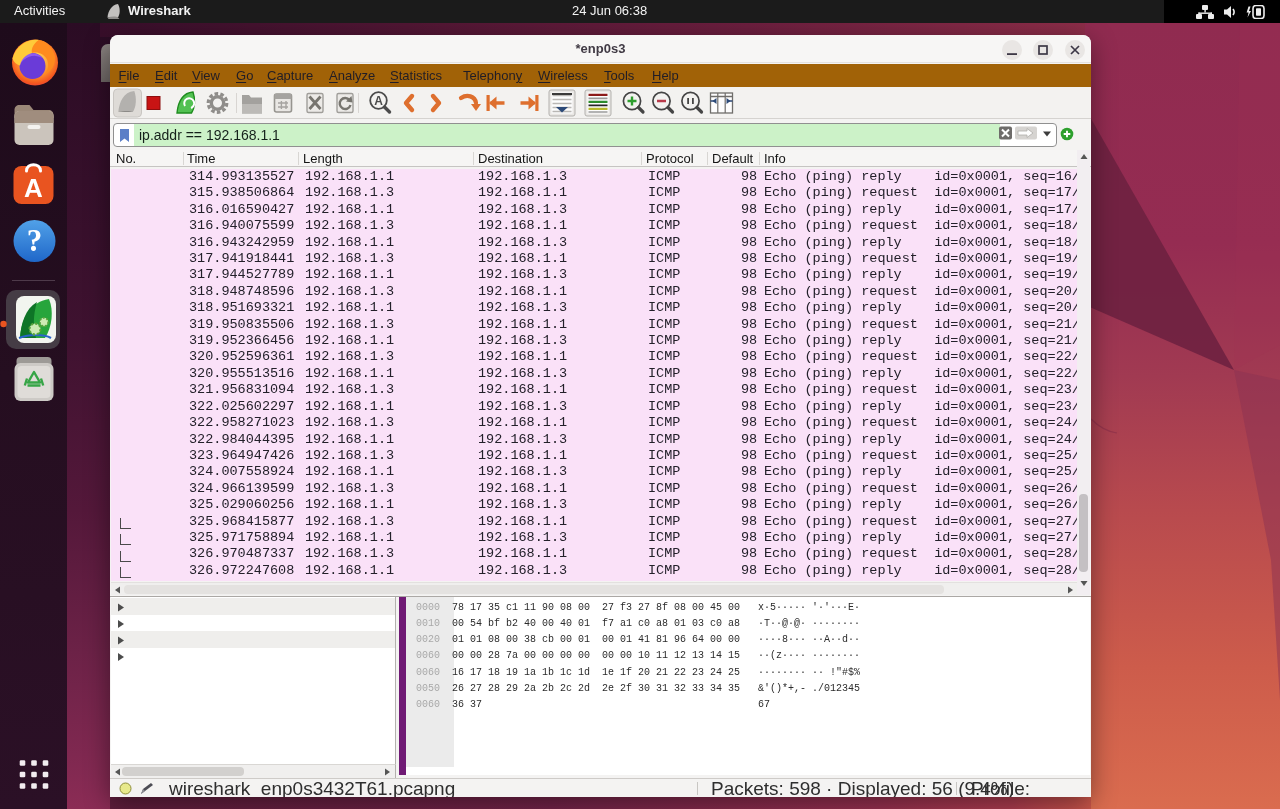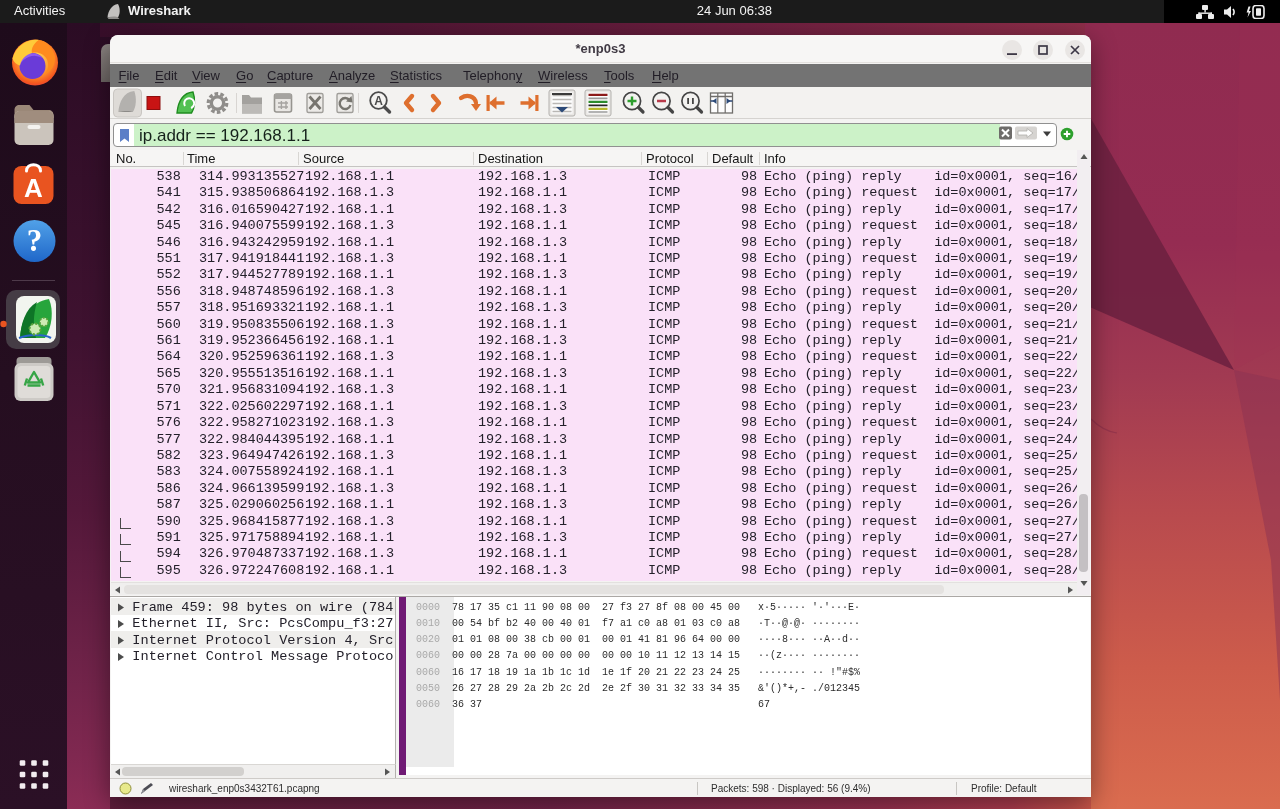--- a/index.html
+++ b/index.html
@@ -5,42 +5,42 @@
 *{margin:0;padding:0;box-sizing:border-box}
 html,body{width:1280px;height:809px;overflow:hidden;background:#000;font-family:"Liberation Sans",sans-serif}
 .a{position:absolute}
 #topbar{left:0;top:0;width:1164px;height:23px;background:#1b1b1b;color:#f3f3f3;font-size:13px;z-index:50}
 #dock{left:0;top:23px;width:67px;height:786px;background:linear-gradient(180deg,#1e0b1b 0%,#250e20 45%,#2b1026 100%);z-index:20}
 #ghost{left:101px;top:44px;width:10px;height:38px;background:linear-gradient(180deg,#8d8583,#6e6765);border-radius:7px 0 0 0;z-index:29}
 #win{left:110px;top:35px;width:981px;height:762px;background:#f4f3f2;border-radius:8px 8px 0 0;box-shadow:0 6px 26px rgba(0,0,0,.42);z-index:30;overflow:hidden}
 #titlebar{left:0;top:0;width:981px;height:28px;background:#f7f6f5;border-bottom:1px solid #e4e1de;border-radius:8px 8px 0 0}
 #title{left:0;top:0;width:981px;height:28px;line-height:28px;text-align:center;font-weight:bold;font-size:13px;color:#403a44}
 .wbtn{top:5px;width:20px;height:20px;border-radius:50%;background:#e9e6e4}
-#menubar{left:0;top:29px;width:981px;height:23px;background:#737373;font-size:13px;color:#211d26}
+#menubar{left:0;top:29px;width:981px;height:23px;background:#a16207;font-size:13px;color:#211d26}
 .mi{top:3px;height:18px;line-height:18px}
 .mi u{text-decoration:underline;text-underline-offset:2px}
 #toolbar{left:0;top:52px;width:981px;height:32px;background:#f3f2f0;border-bottom:1px solid #d5d3d0}
 #filterrow{left:0;top:85px;width:981px;height:30px;background:#f4f3f2}
 #ffield{left:3px;top:3px;width:944px;height:24px;background:#fff;border:1px solid #909090;border-radius:4px;overflow:hidden}
 #fgreen{left:20px;top:0px;width:866px;height:24px;background:#ccf2c8}
-#ftext{left:25px;top:0;height:24px;line-height:23px;font-size:17px;color:#15211b}
+#ftext{left:25px;top:0;height:24px;line-height:23px;font-size:14px;color:#15211b}
 #header{left:0;top:115px;width:981px;height:17px;background:#f6f5f4;border-bottom:1px solid #c6c4c2;font-size:13px;color:#151515}
 .hl{top:0px;height:16px;line-height:17px}
 .hsep{top:2px;width:1px;height:13px;background:#d8d6d3}
 #rows{left:1px;top:134px;width:966px;height:412px;background:#fae1f8;overflow:hidden;font-family:"Liberation Mono",monospace;font-size:13.5px;color:#23202a}
 .col{position:absolute;top:0;white-space:pre;line-height:16.4px}
 #lscroll{left:1px;top:547px;width:966px;height:13px;background:#f0efee;border-top:1px solid #e3e1df}
 #vscroll{left:967px;top:115px;width:13px;height:445px;background:#f2eef1}
 #dtop{left:0;top:561px;width:981px;height:1px;background:#aba8a5}
 #details{left:1px;top:562px;width:285px;height:167px;background:#fff;border-right:1px solid #b3b0ad;font-family:"Liberation Mono",monospace;font-size:13.6px;color:#23202a}
 #dscroll{left:1px;top:729px;width:285px;height:14px;background:#f0efee;border-top:1px solid #d9d7d4;border-right:1px solid #b3b0ad}
 #hexpane{left:289px;top:562px;width:691px;height:178px;background:#fff;border-left:7px solid #701a75;font-family:"Liberation Mono",monospace;font-size:10px;color:#2b2b2b}
 #hexgut{left:0;top:0;width:48px;height:170px;background:#ebebeb}
 .ho{color:#a9a9a9}
-#status{left:0;top:743px;width:981px;height:19px;background:#f4f3f2;border-top:1px solid #cecbc8;font-size:10px;color:#2e2e2e}
+#status{left:0;top:743px;width:981px;height:19px;background:#f4f3f2;border-top:1px solid #cecbc8;font-size:19px;color:#2e2e2e}
 </style>
 </head>
 <body>
 
 <svg class="a" style="left:0;top:0;z-index:1" width="1280" height="809">
 <defs>
 <linearGradient id="gl" x1="0" y1="0" x2="0" y2="1">
 <stop offset="0" stop-color="#2b0c24"></stop>
         <stop offset="0.4" stop-color="#3f1230"></stop>
         <stop offset="0.62" stop-color="#54183a"></stop>
@@ -80,21 +80,21 @@
 <rect x="110" y="796" width="981" height="13" fill="url(#gb)"></rect>
 </svg>
 
 <div class="a" id="topbar">
 <div class="a" style="left:14px;top:3px">Activities</div>
 <svg class="a" style="left:106px;top:3px" width="17" height="17" viewBox="0 0 17 17">
       <path d="M1.5 14.5 C2 8 5.5 2 12 1 C14.5 5.5 14 11 12 14.5 Z" fill="#c3c1bf"></path>
       <path d="M1.5 14.5 C6 13.2 10.5 13.2 12 14.5 L13.5 16 L2.5 16 Z" fill="#8f8d8b"></path>
     </svg>
 <div class="a" style="left:128px;top:3px;font-weight:bold">Wireshark</div>
-<div class="a" style="left:572px;top:3px;width:200px;text-align:right;font-weight:500">24 Jun  06:38</div>
+<div class="a" style="left:572px;top:3px;width:200px;text-align:left;font-weight:500">24 Jun  06:38</div>
 <svg class="a" style="left:1196px;top:5px" width="70" height="14" viewBox="0 0 70 14">
 <g fill="#eee">
         <rect x="6" y="0" width="6" height="5" rx="1"></rect>
         <rect x="0" y="9" width="6" height="5" rx="1"></rect>
         <rect x="12" y="9" width="6" height="5" rx="1"></rect>
         <rect x="8.4" y="5" width="1.4" height="2.5"></rect>
         <rect x="2.4" y="7.5" width="13.5" height="1.4"></rect>
         <rect x="2.4" y="7.5" width="1.4" height="2"></rect>
         <rect x="14.6" y="7.5" width="1.4" height="2"></rect>
       </g>
@@ -332,60 +332,35 @@
 <path d="M22 7 h9 v-2.5 l6 4.5 l-6 4.5 v-2.5 h-9 Z" fill="#fdfdfd" stroke="#b0aeab" stroke-width="0.8"></path>
 <polygon points="47,7.5 55,7.5 51,12.5" fill="#3d3d3d"></polygon>
 <circle cx="71" cy="10" r="6.3" fill="#2da02d"></circle>
 <path d="M67.7 10 h6.6 M71 6.7 v6.6" stroke="#fff" stroke-width="1.9"></path>
 </svg>
 </div>
 
 <div class="a" id="header">
 <div class="a hl" style="left:6px">No.</div>
 <div class="a hl" style="left:77px">Time</div>
-<div class="a hl" style="left:193px">Source</div>
+<div class="a hl" style="left:193px">Length</div>
 <div class="a hl" style="left:368px">Destination</div>
 <div class="a hl" style="left:536px">Protocol</div>
 <div class="a hl" style="left:602px">Default</div>
 <div class="a hl" style="left:654px">Info</div>
 <div class="a hsep" style="left:73px"></div>
 <div class="a hsep" style="left:188px"></div>
 <div class="a hsep" style="left:363px"></div>
 <div class="a hsep" style="left:531px"></div>
 <div class="a hsep" style="left:597px"></div>
 <div class="a hsep" style="left:649px"></div>
 </div>
 
 <div class="a" id="rows">
-<div class="col" style="left:45.5px">538
-541
-542
-545
-546
-551
-552
-556
-557
-560
-561
-564
-565
-570
-571
-576
-577
-582
-583
-586
-587
-590
-591
-594
-595</div>
-<div class="col" style="left:88px">314.993135527
+<div class="col" style="left:78px">314.993135527
 315.938506864
 316.016590427
 316.940075599
 316.943242959
 317.941918441
 317.944527789
 318.948748596
 318.951693321
 319.950835506
 319.952366456
@@ -549,24 +524,20 @@
         <polygon points="0.5,6 7.5,6 4,1" fill="#555"></polygon>
       </svg>
 <svg class="a" style="left:3px;top:429px" width="8" height="8">
         <polygon points="0.5,2 7.5,2 4,7" fill="#555"></polygon>
       </svg>
 </div>
 <div class="a" id="dtop"></div>
 <div class="a" id="details">
 <div class="a" style="left:0;top:1px;width:284px;height:16.5px;background:#efeeec"></div>
 <div class="a" style="left:0;top:34px;width:284px;height:16.5px;background:#efeeec"></div>
-<div class="a" style="left:5px;top:2.5px;white-space:pre;line-height:16.5px;">  Frame 459: 98 bytes on wire (784
-  Ethernet II, Src: PcsCompu_f3:27
-  Internet Protocol Version 4, Src
-  Internet Control Message Protoco</div>
 <svg class="a" style="left:6px;top:6px" width="8" height="62">
         <g fill="#4c4c4c">
           <polygon points="1,0.5 7,4.5 1,8.5"></polygon>
           <polygon points="1,17 7,21 1,25"></polygon>
           <polygon points="1,33.5 7,37.5 1,41.5"></polygon>
           <polygon points="1,50 7,54 1,58"></polygon>
         </g>
       </svg>
 </div>
 <div class="a" id="dscroll">

